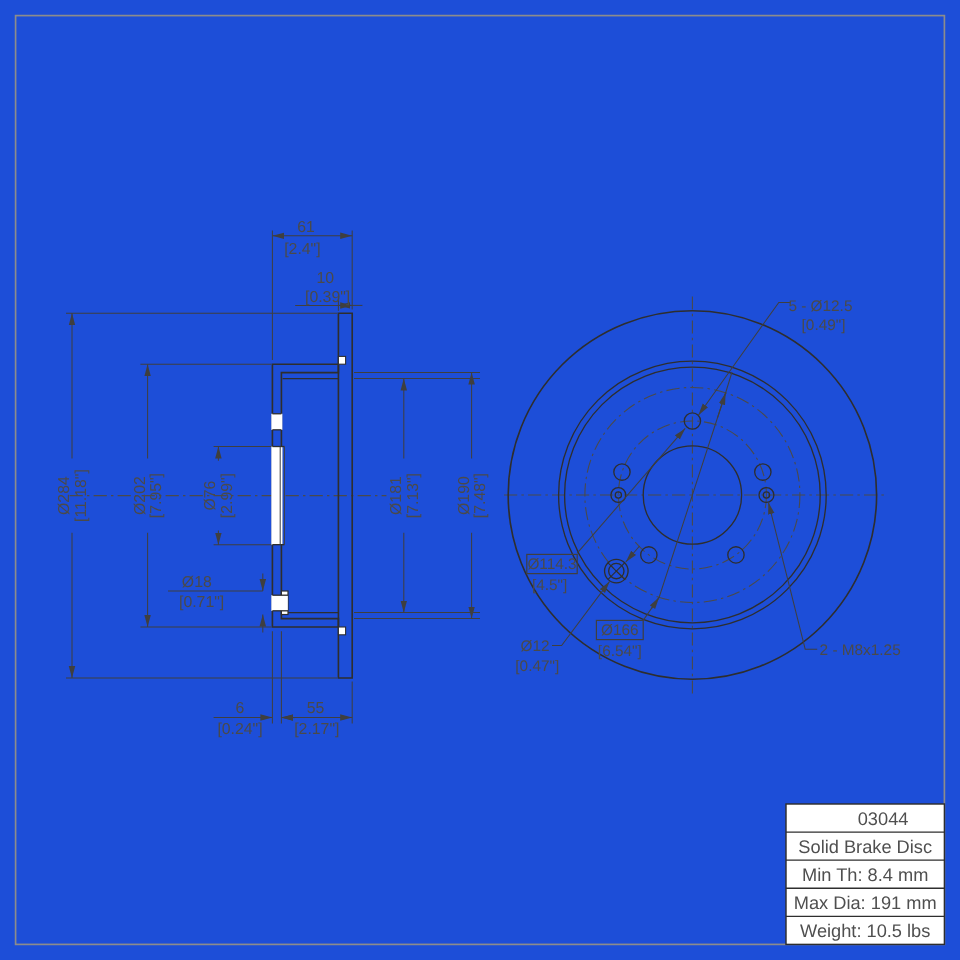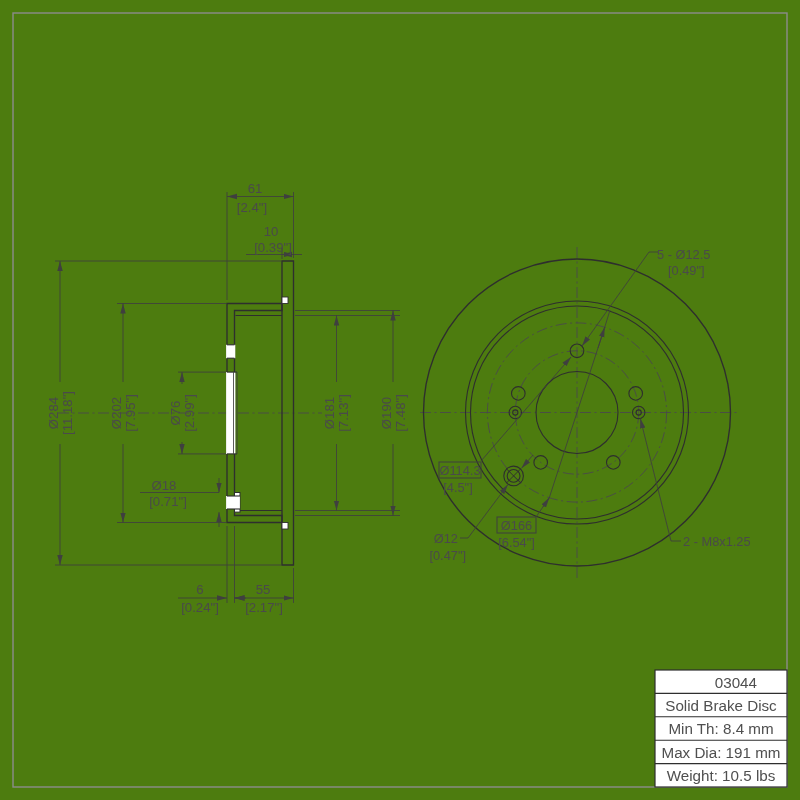--- a/index.html
+++ b/index.html
@@ -1,16 +1,16 @@
 <!DOCTYPE html>
 <html><head>
 <meta charset="utf-8">
 <style>
   html,body{margin:0;padding:0;background:#fff;}
-  .page{width:800px;height:800px;position:relative;background:#4d7c0f;overflow:hidden;}
+  .page{width:800px;height:800px;position:relative;background:#1d4ed8;overflow:hidden;}
   svg{display:block;}
   text{font-family:"Liberation Sans","DejaVu Sans",sans-serif;fill:#4a4a4a;}
   .dim{font-size:13.2px;}
   .flabel{font-size:12.8px;}
   .tb{font-size:15.2px;fill:#4f4f4f;}
   .thin{stroke:#3f3f3f;stroke-width:0.85;fill:none;}
   .outline{stroke:#2e2e2e;stroke-width:1.35;fill:none;}
   .mid{stroke:#2e2e2e;stroke-width:1.1;fill:none;}
   .cl{stroke:#4a4a4a;stroke-width:0.9;fill:none;stroke-dasharray:11 3.5 2 3.5;}
   .white{fill:#ffffff;stroke:none;}

